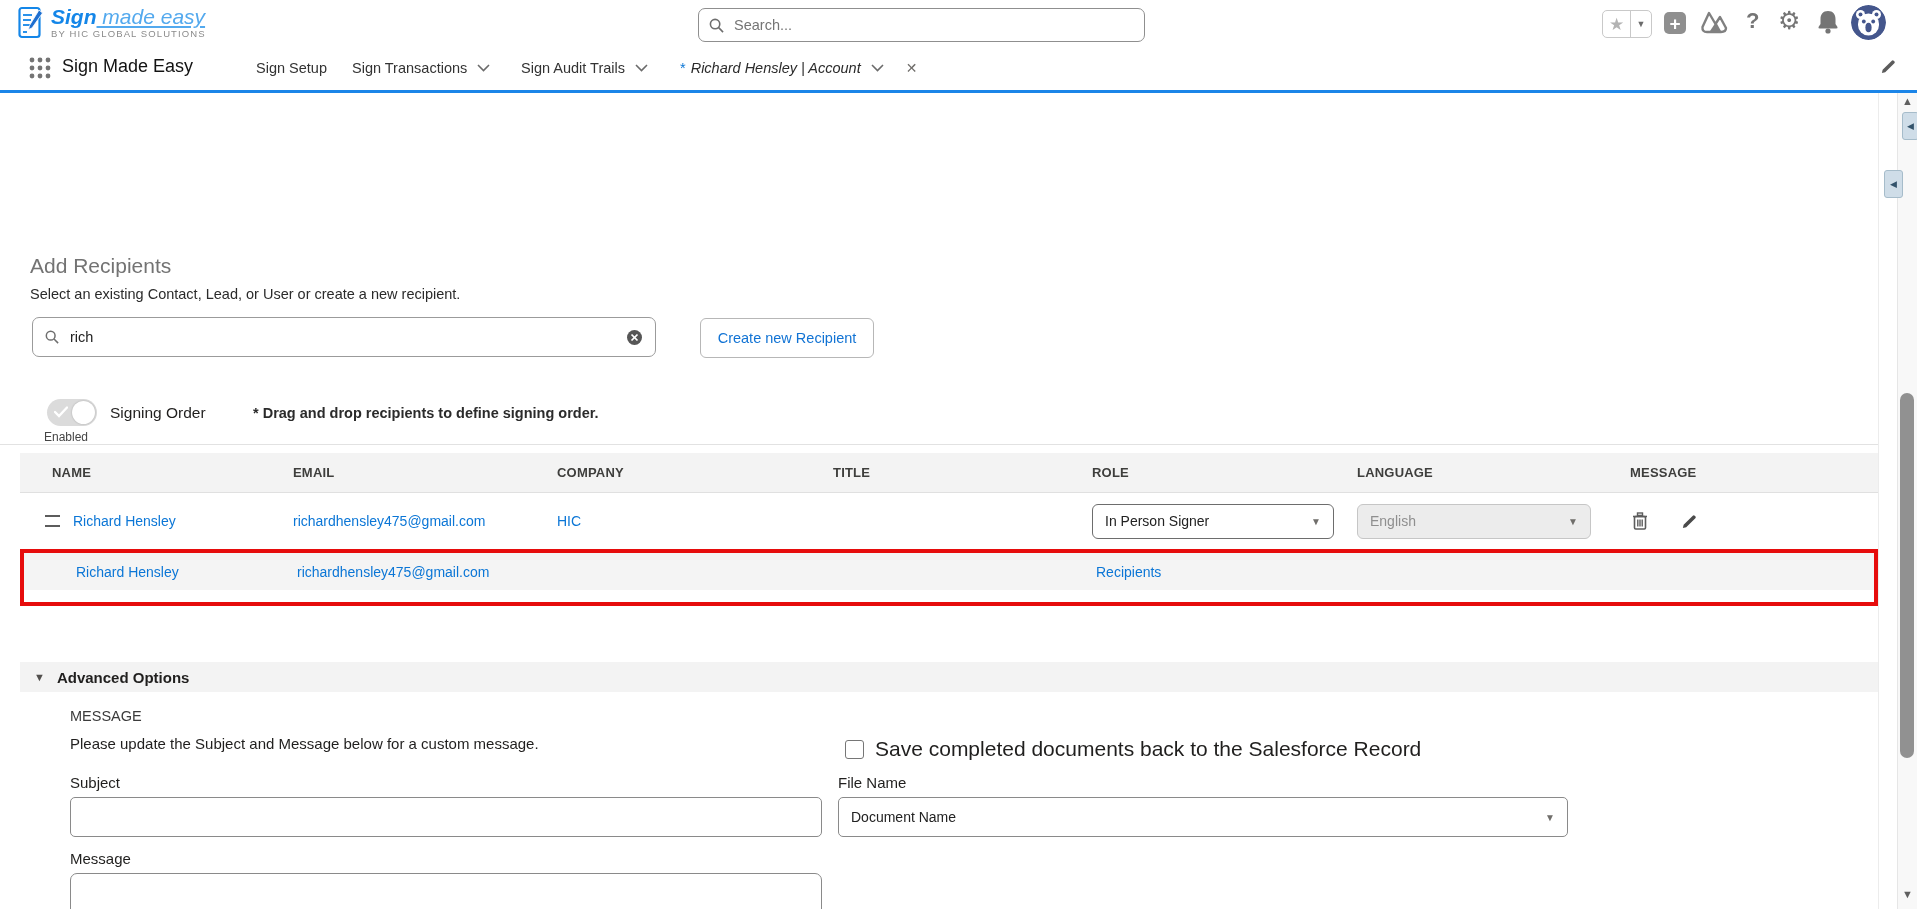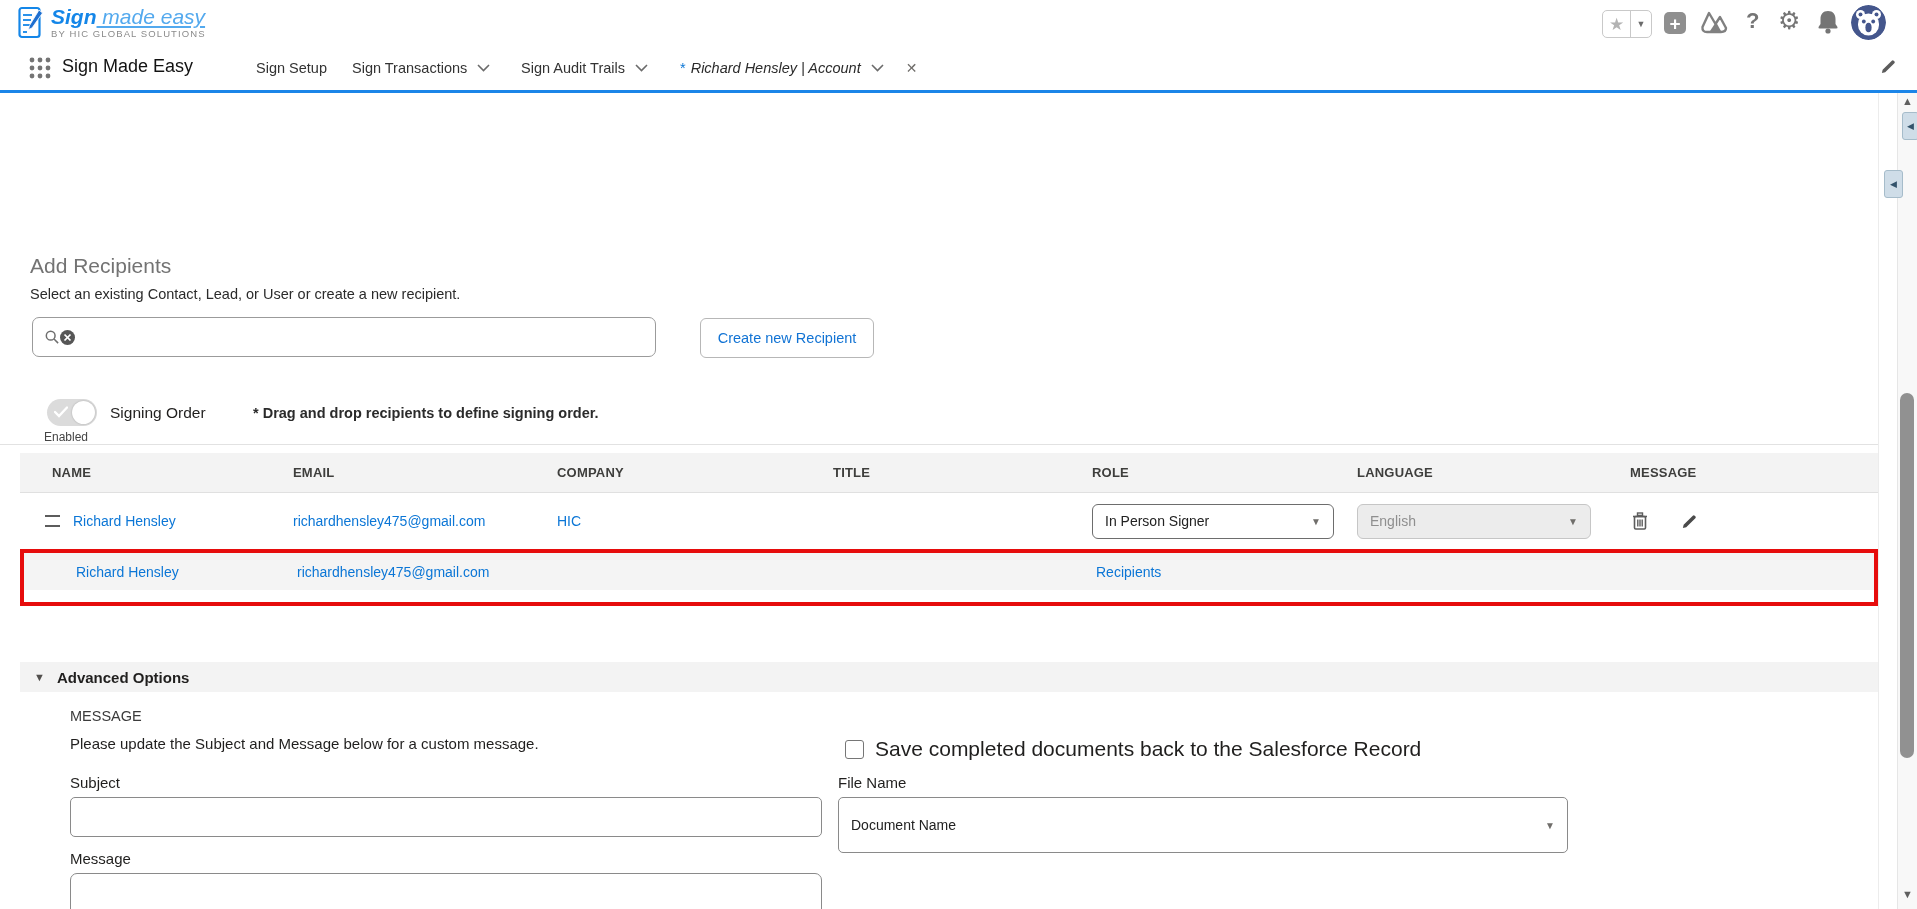--- a/index.html
+++ b/index.html
@@ -81,21 +81,21 @@
   .adv-title{font-size:15px;font-weight:bold;color:#201f1e;margin-left:12px;}
   .msg-group{left:70px;top:708px;font-size:14.5px;color:#3b3b3b;}
   .msg-hint{left:70px;top:735px;font-size:15px;color:#201f1e;}
   .chkrow{left:845px;top:737px;display:flex;align-items:center;gap:11px;}
   .chkbox{width:17px;height:17px;border:1px solid #767676;border-radius:3px;background:#fff;cursor:pointer;}
   .chklabel{font-size:21px;color:#201f1e;}
   .fieldlabel{font-size:15px;color:#201f1e;}
   .subj-label{left:70px;top:774px;} .fn-label{left:838px;top:774px;} .msg-label{left:70px;top:850px;}
   .subj-input{left:70px;top:797px;width:752px;height:40px;border:1px solid #8a8a8a;border-radius:5px;
         box-sizing:border-box;font-size:14px;padding:0 10px;outline:0;font-family:"Liberation Sans",sans-serif;}
-  .fn-select{left:838px;top:797px;width:730px;height:56px;background:#fff;border:1px solid #8a8a8a;border-radius:5px;}
+  .fn-select{left:838px;top:797px;width:730px;height:40px;background:#fff;border:1px solid #8a8a8a;border-radius:5px;}
   .msg-area{left:70px;top:873px;width:752px;height:60px;border:1px solid #8a8a8a;border-radius:7px;
         box-sizing:border-box;font-size:14px;padding:8px 10px;outline:0;resize:none;font-family:"Liberation Sans",sans-serif;}
   
   .vline{left:1878px;top:93px;width:1px;height:816px;background:#ececec;}
   .sb-track{left:1897px;top:93px;width:20px;height:816px;background:#f8f8f8;border-left:1px solid #e6e6e6;box-sizing:border-box;}
   .sb-arrow{left:1901px;width:13px;text-align:center;font-size:11px;color:#5f5f5f;cursor:pointer;}
   .sb-thumb{left:1900px;top:393px;width:14px;height:365px;background:#919191;border-radius:7px;cursor:pointer;}
   .collapse-btn{background:#cfdde8;border:1px solid #a6bcca;border-radius:3px;color:#33536b;font-size:9px;
         display:flex;align-items:center;justify-content:center;cursor:pointer;}
   .cb1{left:1902px;top:112px;width:15px;height:26px;}
@@ -113,20 +113,27 @@
       <line x1="5" y1="19" x2="12" y2="19" stroke="#1486e8" stroke-width="1.8"></line>
       <line x1="5" y1="26" x2="9" y2="26" stroke="#1486e8" stroke-width="1.8"></line>
       <path d="M21 4 L24.5 7 L14 22 L10.5 23.5 L11.5 19.5 Z" fill="#1e6fd0" stroke="#fff" stroke-width="0.8"></path>
     </svg>
     <div class="logo-text">
       <div class="brand-line"><span class="brand-bold">Sign</span><span class="brand-light"> made easy</span></div>
       <div class="brand-sub">BY HIC GLOBAL SOLUTIONS</div>
     </div>
   </div>
 
+  <div class="abs gsearch">
+    <svg width="15" height="15" viewBox="0 0 16 16">
+      <circle cx="6.5" cy="6.5" r="5" fill="none" stroke="#6e6e6e" stroke-width="1.7"></circle>
+      <line x1="10.3" y1="10.3" x2="15" y2="15" stroke="#6e6e6e" stroke-width="1.7"></line>
+    </svg>
+    <input type="text" placeholder="Search..." style="">
+  </div>
 
   <div class="abs fav-split">
     <div class="fav-star">★</div>
     <div class="fav-dd">▼</div>
   </div>
   <div class="abs hico plus-ico">+</div>
   <div class="abs hico" style="left:1700px;top:9px;">
     <svg width="28" height="26" viewBox="0 0 28 26">
       <path d="M9 4 L15.5 15 L20 8 L26 19 Q26 23 21 23 L7 23 Q2 23 2.5 18 Z" fill="none" stroke="#808080" stroke-width="2.4" stroke-linejoin="round"></path>
       <path d="M10 22 L16 13 L21 22 Z" fill="#808080"></path>
@@ -202,20 +209,21 @@
 <div class="abs nav-underline" style="background:#1b85e8;"></div>
 
 <div class="abs h1">Add Recipients</div>
 <div class="abs sub">Select an existing Contact, Lead, or User or create a new recipient.</div>
 
 <div class="abs rsearch">
   <svg width="14" height="14" viewBox="0 0 16 16">
     <circle cx="6.5" cy="6.5" r="5" fill="none" stroke="#6e6e6e" stroke-width="1.7"></circle>
     <line x1="10.3" y1="10.3" x2="15" y2="15" stroke="#6e6e6e" stroke-width="1.7"></line>
   </svg>
+  <input type="text" value="rich" style="">
   <span class="clear-btn">
     <svg width="17" height="17" viewBox="0 0 17 17">
       <circle cx="8.5" cy="8.5" r="7.5" fill="#565656"></circle>
       <line x1="5.5" y1="5.5" x2="11.5" y2="11.5" stroke="#fff" stroke-width="1.7"></line>
       <line x1="11.5" y1="5.5" x2="5.5" y2="11.5" stroke="#fff" stroke-width="1.7"></line>
     </svg>
   </span>
 </div>
 <div class="abs create-btn">Create new Recipient</div>
 

